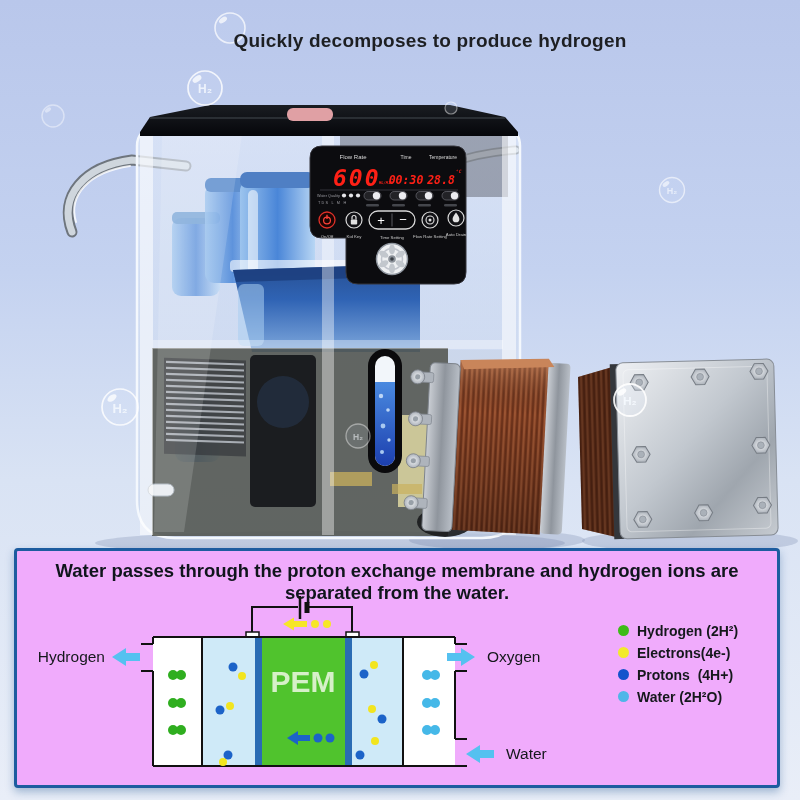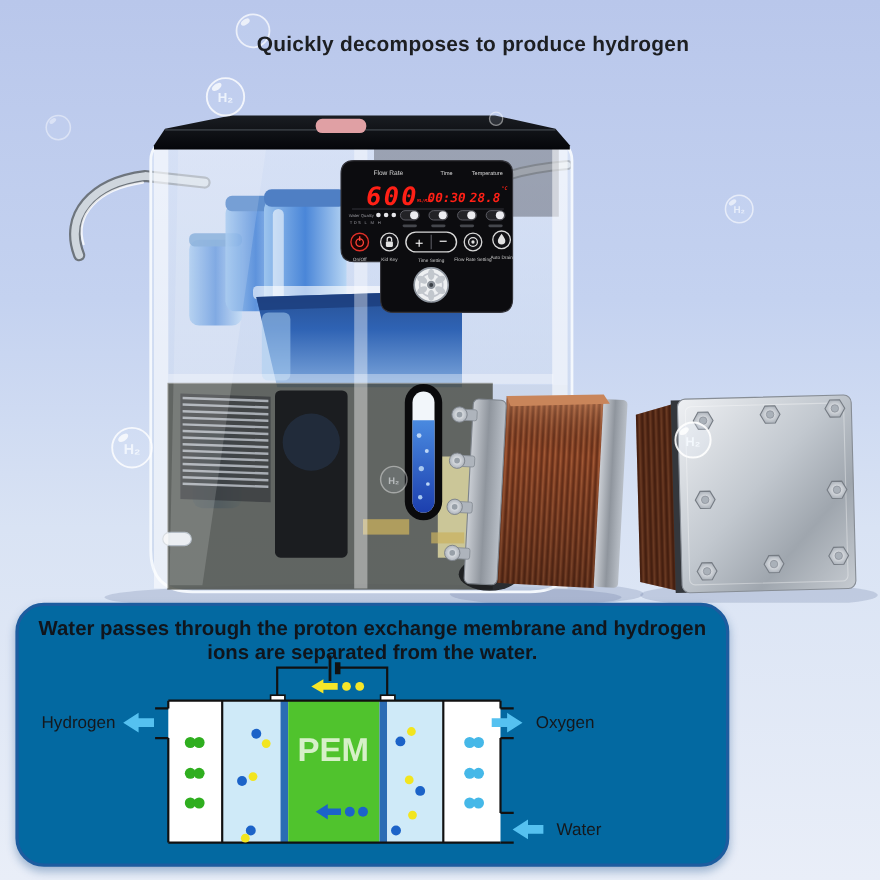--- a/index.html
+++ b/index.html
@@ -8,22 +8,22 @@
     font-family:"Liberation Sans",sans-serif;
     background:linear-gradient(180deg,#b9c7eb 0%,#c4d2f0 34%,#d9e3f4 60%,#e9eef8 100%);
   }
   .abs{position:absolute;}
   #scene{left:0;top:0;}
   #page-title{
     left:60px;top:30px;width:740px;text-align:center;
     font-size:19px;font-weight:600;color:#1d1f22;letter-spacing:.2px;
   }
   #info-panel{
-    left:14px;top:548px;width:649px;height:240px;box-sizing:border-box;
-    background:#0369a1;border:3px solid #1d5c9f;border-radius:26px;
+    left:14px;top:548px;width:766px;height:240px;box-sizing:border-box;
+    background:#f0abfc;border:3px solid #1d5c9f;border-radius:4px;
     box-shadow:0 4px 8px rgba(27,79,140,.35);
   }
   #headline{
     left:0;top:9px;width:100%;text-align:center;
     font-size:18.5px;font-weight:700;color:#10151c;
   }
   #diagram{left:0;top:0;}
   #legend{left:601px;top:72px;display:flex;flex-direction:column;gap:7px;}
   .legend-row{display:flex;align-items:center;gap:8px;height:15px;}
   .legend-dot{width:11px;height:11px;border-radius:50%;display:inline-block;}
@@ -458,13 +458,31 @@
     </g>
 
     <path d="M95,106 L109,97 L109,102 L123,102 L123,110 L109,110 L109,115 Z" fill="#55c1f0"></path>
     <text x="88" y="111" text-anchor="end" class="diagram-lbl">Hydrogen</text>
     <path d="M458,106 L444,97 L444,102 L430,102 L430,110 L444,110 L444,115 Z" fill="#55c1f0"></path>
     <text x="470" y="111" class="diagram-lbl">Oxygen</text>
     <path d="M449,203 L463,194 L463,199 L477,199 L477,207 L463,207 L463,212 Z" fill="#55c1f0"></path>
     <text x="489" y="208" class="diagram-lbl">Water</text>
   </svg>
 
+  <div id="legend" class="abs">
+    <div class="legend-row">
+      <span class="legend-dot dot-hydrogen"></span>
+      <span class="legend-label">Hydrogen (2H²)</span>
+    </div>
+    <div class="legend-row">
+      <span class="legend-dot dot-electron"></span>
+      <span class="legend-label">Electrons(4e-)</span>
+    </div>
+    <div class="legend-row">
+      <span class="legend-dot dot-proton"></span>
+      <span class="legend-label">Protons  (4H+)</span>
+    </div>
+    <div class="legend-row">
+      <span class="legend-dot dot-water"></span>
+      <span class="legend-label">Water (2H²O)</span>
+    </div>
+  </div>
 </div>
 
 </body></html>

